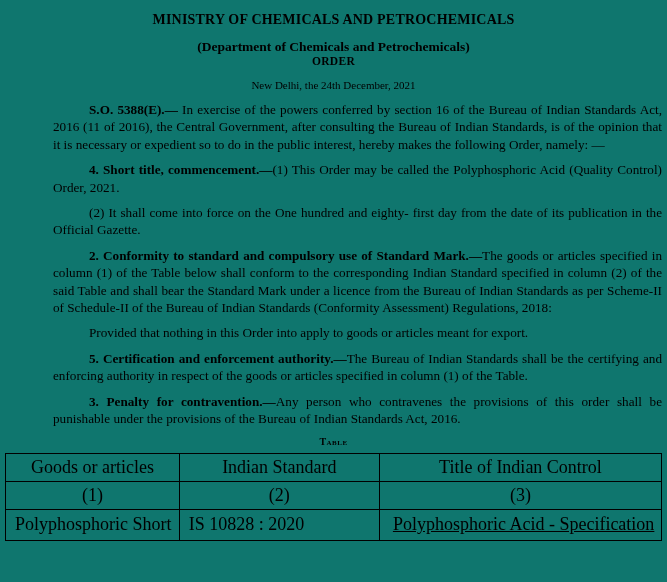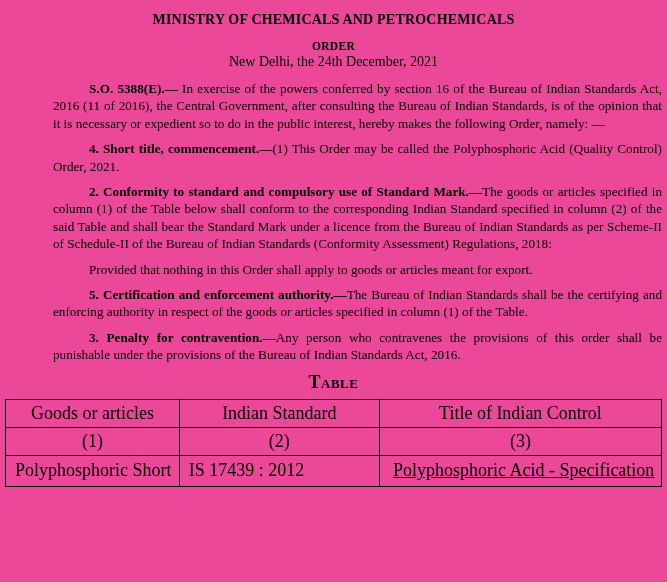--- a/index.html
+++ b/index.html
@@ -1,20 +1,20 @@
 <!DOCTYPE html>
 <html><head>
 <meta charset="utf-8">
 <style>
   * { margin: 0; padding: 0; box-sizing: border-box; }
   html, body { background: #ffffff; }
   .page {
     width: 667px;
     height: 582px;
-    background: #ec4899;
+    background: #0f766e;
     color: #000000;
     font-family: "Liberation Serif", serif;
     padding: 10px 5px 0 5px;
     overflow: hidden;
   }
   .doc-header { text-align: center; }
   .ministry-title {
     font-size: 14px;
     font-weight: bold;
     letter-spacing: 0.2px;
@@ -22,39 +22,38 @@
   }
   .department-title {
     font-size: 13.5px;
     font-weight: bold;
     margin-top: 11px;
   }
   .order-label {
     font-size: 11.5px;
     font-weight: bold;
     letter-spacing: 0.3px;
-    margin-top: 12px;
   }
   .dateline {
-    font-size: 14px;
-    margin-top: 2px;
+    font-size: 11px;
+    margin-top: 12px;
     margin-bottom: 10px;
   }
   .para {
     font-size: 13.2px;
     line-height: 17.4px;
     text-align: justify;
     text-indent: 36px;
     margin-bottom: 8px;
     margin-left: 48px;
   }
   .para b { font-weight: bold; }
   .table-heading {
     text-align: center;
-    font-size: 18px;
+    font-size: 10px;
     font-weight: bold;
     font-variant: small-caps;
     letter-spacing: 0.5px;
     margin: 3px 0 6px 0;
   }
   table.std-table {
     width: 100%;
     border-collapse: collapse;
     font-size: 18px;
   }
@@ -77,32 +76,34 @@
   }
   tr.data-row td:nth-child(3) { padding-left: 13px; text-decoration: underline; }
 </style>
 </head>
 <body>
 
 <div class="page">
 
   <div class="doc-header">
     <div class="ministry-title">MINISTRY OF CHEMICALS AND PETROCHEMICALS</div>
+    <div class="department-title">(Department of Chemicals and Petrochemicals)</div>
     <div class="order-label">ORDER</div>
     <div class="dateline">New Delhi, the 24th December, 2021</div>
   </div>
 
   <p class="para"><b>S.O. 5388(E).—</b><span> In exercise of the powers conferred by section 16 of the Bureau of Indian Standards Act, 2016 (11 of 2016), the Central Government, after consulting the Bureau of Indian Standards, is of the opinion that it is necessary or expedient so to do in the public interest, hereby makes the following Order, namely: —</span></p>
 
   <p class="para"><b>4. Short title, commencement.—</b><span>(1) This Order may be called the Polyphosphoric Acid (Quality Control) Order, 2021.</span></p>
 
+  <p class="para"><b></b><span>(2)  It shall come into force on the One hundred and eighty- first day from the date of its publication in the Official Gazette.</span></p>
 
   <p class="para"><b>2.  Conformity to standard and compulsory use of Standard Mark.—</b><span>The goods or articles specified in column (1) of the Table below shall conform to the corresponding Indian Standard specified in column (2) of the said Table and shall bear the Standard Mark under a licence from the Bureau of Indian Standards as per Scheme-II of Schedule-II of the Bureau of Indian Standards (Conformity Assessment) Regulations, 2018:</span></p>
 
-  <p class="para"><b></b><span>Provided that nothing in this Order shall apply to goods or articles meant for export.</span></p>
+  <p class="para"><b></b><span>Provided that nothing in this Order into apply to goods or articles meant for export.</span></p>
 
   <p class="para"><b>5.   Certification and enforcement authority.—</b><span>The Bureau of Indian Standards shall be the certifying and enforcing authority in respect of the goods or articles specified in column (1) of the Table.</span></p>
 
   <p class="para"><b>3.  Penalty for contravention.—</b><span>Any person who contravenes the provisions of this order shall be punishable under the provisions of the Bureau of Indian Standards Act, 2016.</span></p>
 
   <div class="table-heading">Table</div>
 
   <table class="std-table">
     <colgroup>
       <col class="c1">
@@ -115,19 +116,19 @@
         <td>Indian Standard</td>
         <td>Title of Indian Control</td>
       </tr>
       <tr class="colnum-row">
         <td>(1)</td>
         <td>(2)</td>
         <td>(3)</td>
       </tr>
       <tr class="data-row">
         <td>Polyphosphoric Short</td>
-        <td>IS 17439 : 2012</td>
+        <td>IS 10828 : 2020</td>
         <td>Polyphosphoric Acid - Specification</td>
       </tr>
     </tbody>
   </table>
 
 </div>
 
 </body></html>

